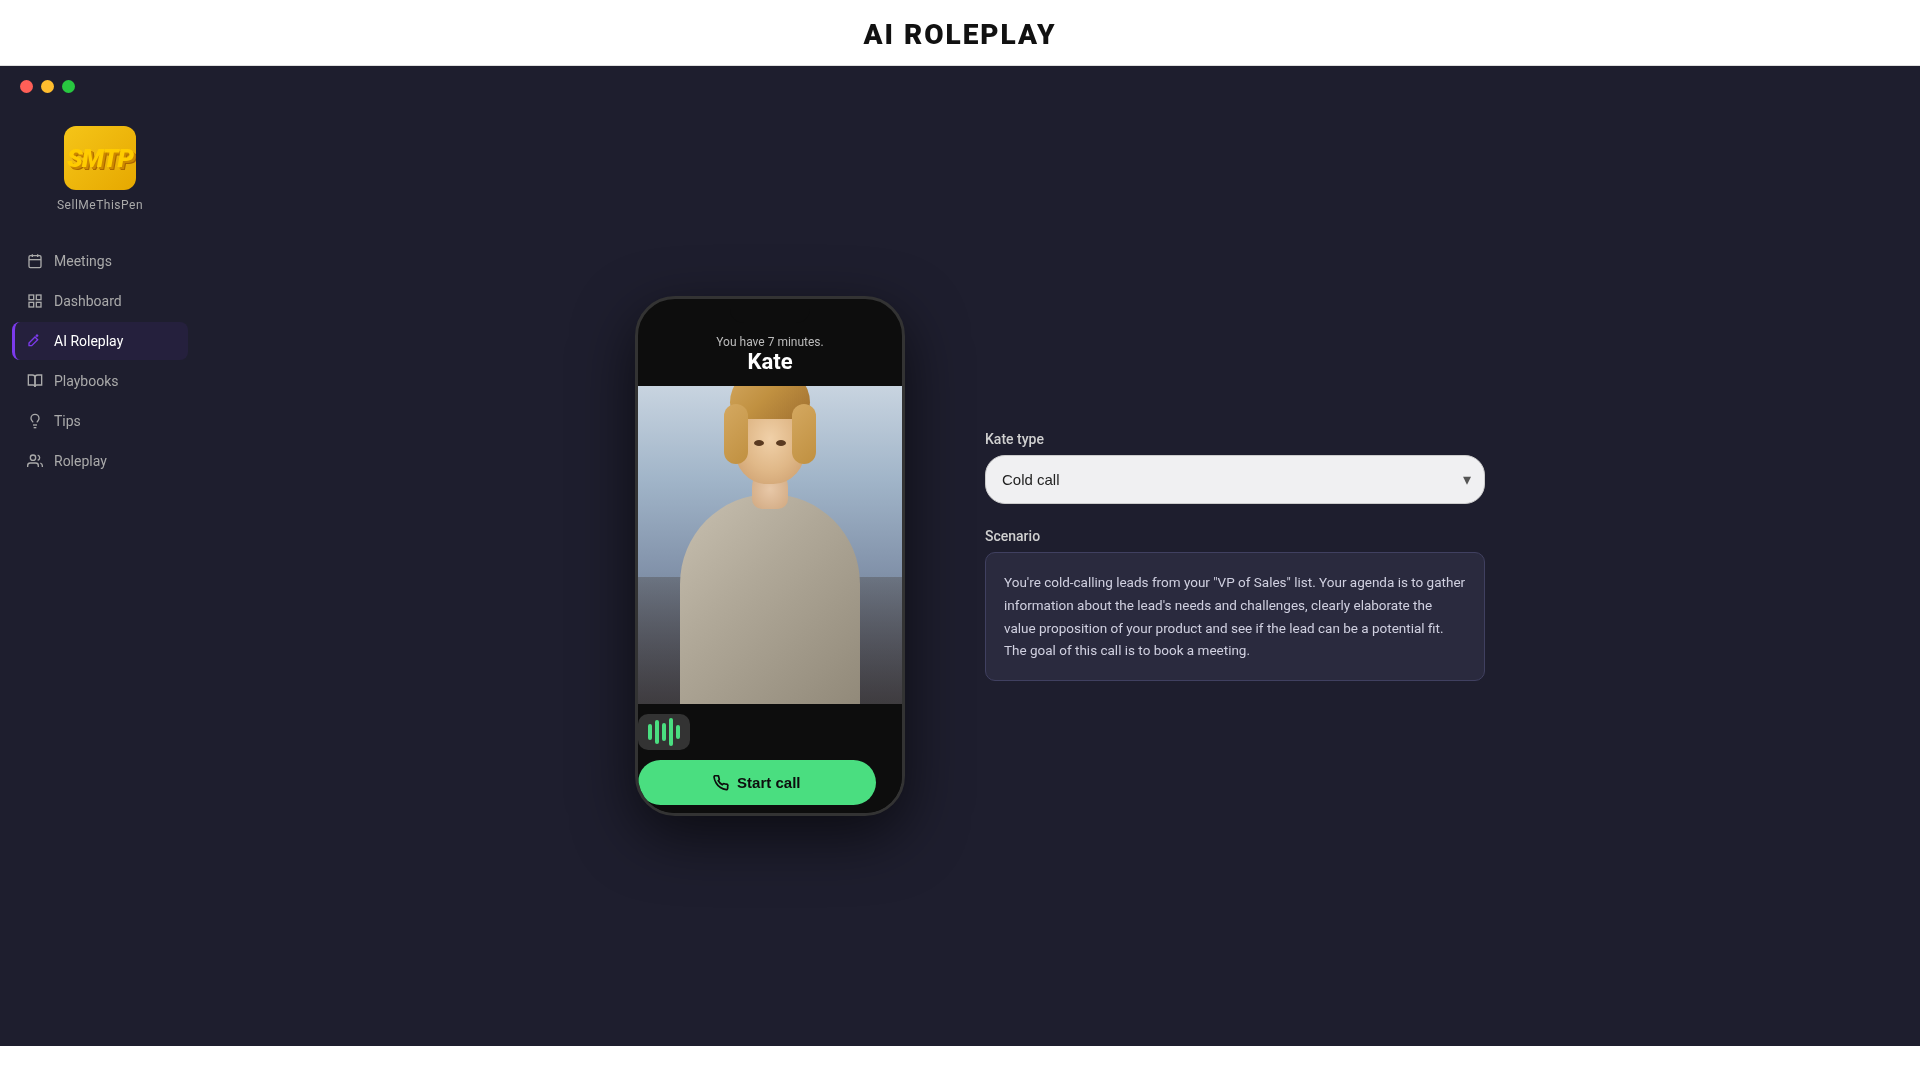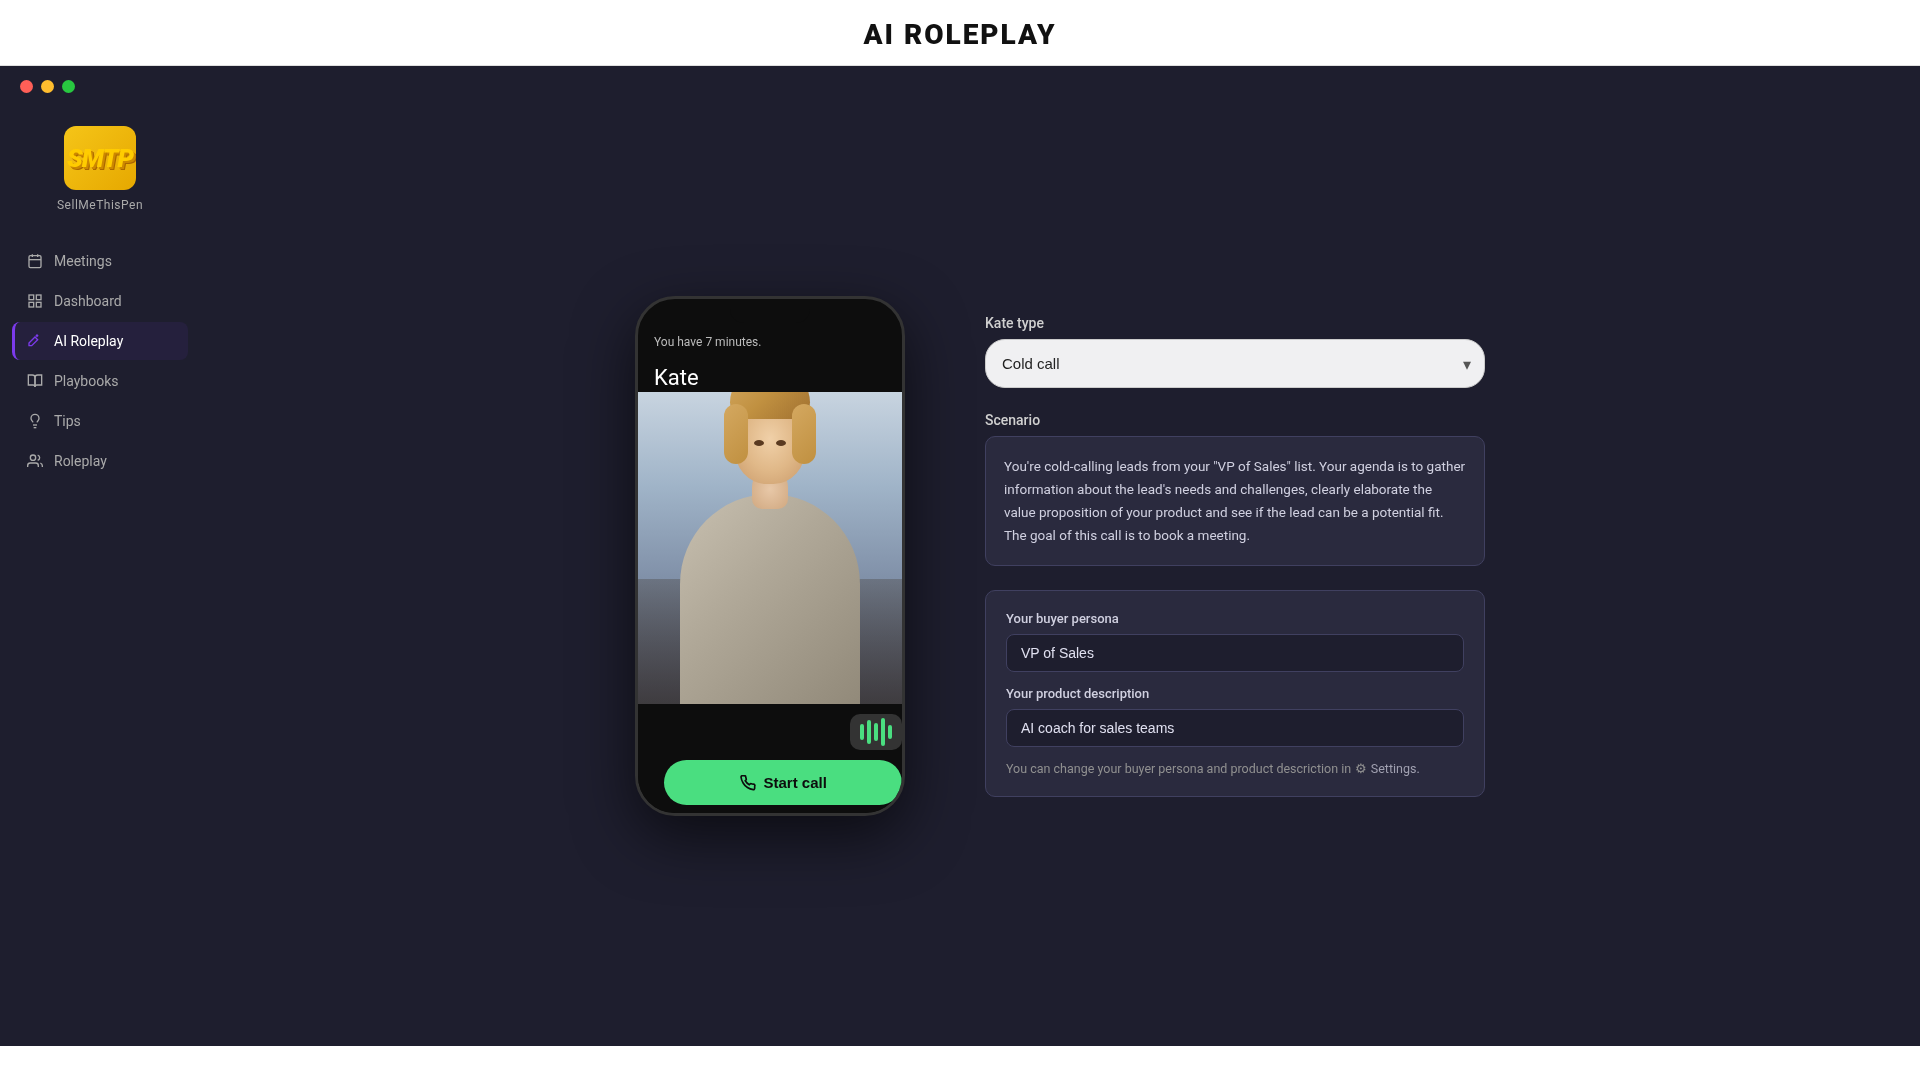--- a/index.html
+++ b/index.html
@@ -156,52 +156,52 @@
       border-radius: 0 0 14px 14px;
       position: absolute;
       top: 0;
       left: 50%;
       transform: translateX(-50%);
       z-index: 10;
     }
 
     .phone-header {
       width: 100%;
-      padding: 36px 16px 2px;
-      text-align: left;
+      padding: 36px 16px 12px;
+      text-align: center;
     }
 
     .phone-time-text {
       color: #bbb;
       font-size: 12px;
     }
 
     .phone-name {
       color: #fff;
       font-size: 22px;
-      font-weight: 400;
-      margin-top: 16px;
+      font-weight: 700;
+      margin-top: 0;
     }
 
     .phone-image {
       width: 100%;
       flex: 1;
       background: linear-gradient(180deg, #4a3728 0%, #6b4c3b 30%, #8b6355 60%, #a0756a 100%);
       position: relative;
       overflow: hidden;
       display: flex;
       align-items: center;
       justify-content: center;
     }
 
     .phone-controls {
       padding: 10px 0 8px;
       display: flex;
       flex-direction: column;
-      align-items: flex-end;
+      align-items: flex-start;
       gap: 10px;
       background: #0d0d0d;
       width: 100%;
     }
 
     .waveform-btn {
       width: 52px;
       height: 36px;
       background: #333;
       border-radius: 10px;
@@ -507,36 +507,17 @@
         </div>
       </div>
 
       <div class="field-group">
         <label class="field-label">Scenario</label>
         <div class="scenario-box">
           <p class="scenario-text">You're cold-calling leads from your "VP of Sales" list. Your agenda is to gather information about the lead's needs and challenges, clearly elaborate the value proposition of your product and see if the lead can be a potential fit. The goal of this call is to book a meeting.</p>
         </div>
       </div>
 
-      <div class="persona-box">
-
-        <div class="field-group">
-          <label class="persona-label">Your buyer persona</label>
-          <input type="text" class="persona-input" value="VP of Sales" style="">
-        </div>
-
-        <div class="field-group">
-          <label class="persona-label">Your product description</label>
-          <input type="text" class="persona-input" value="AI coach for sales teams" style="">
-        </div>
-
-        <div class="settings-hint">
-          <span>You can change your buyer persona and product descriction in</span>
-          <span class="settings-icon">⚙</span>
-          <a href="#" class="settings-link">Settings.</a>
-        </div>
-
-      </div>
 
     </div>
 
   </div>
 </div>
 
 </body></html>

